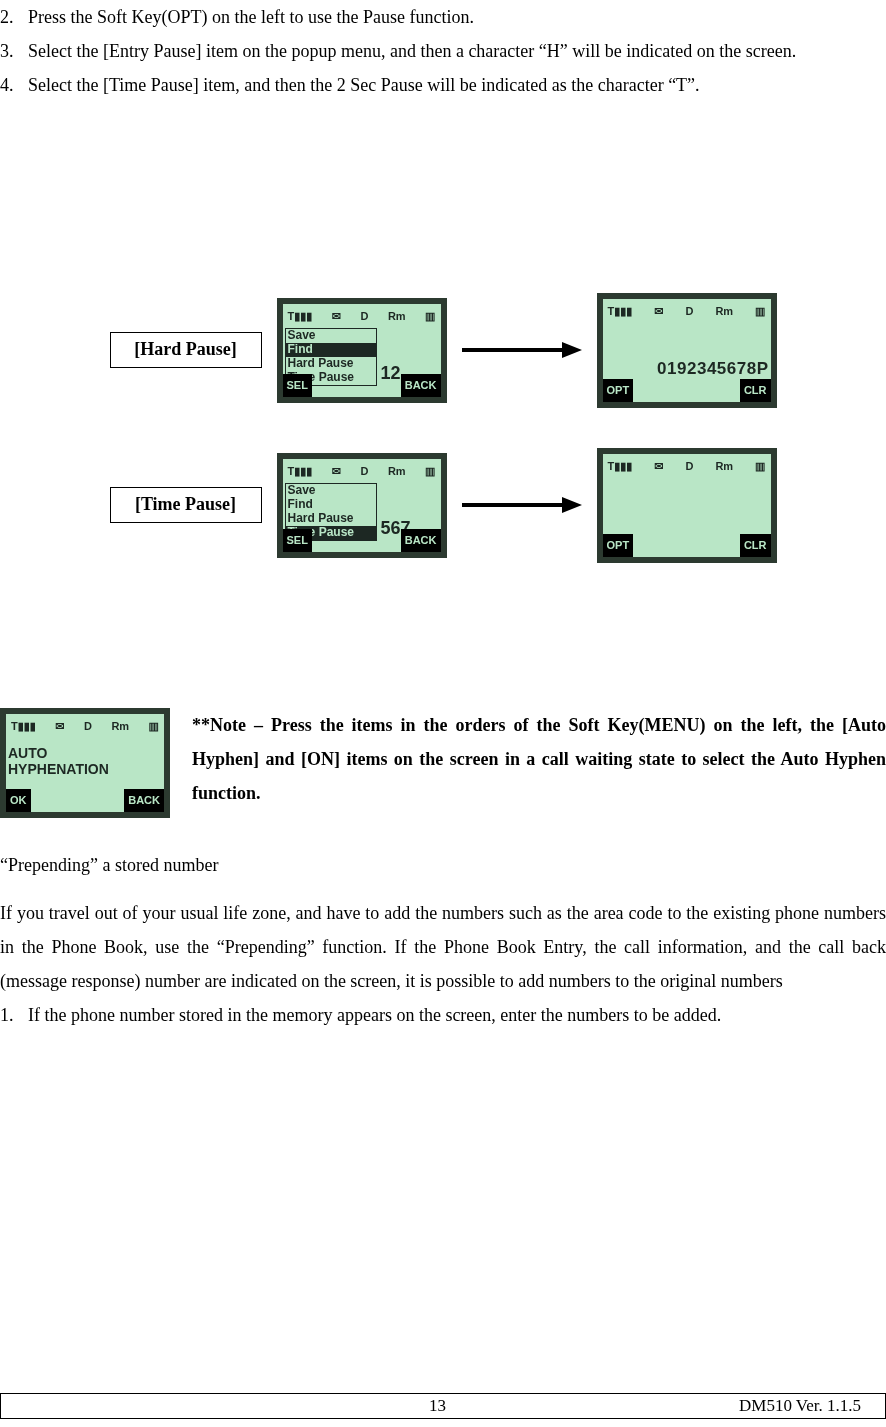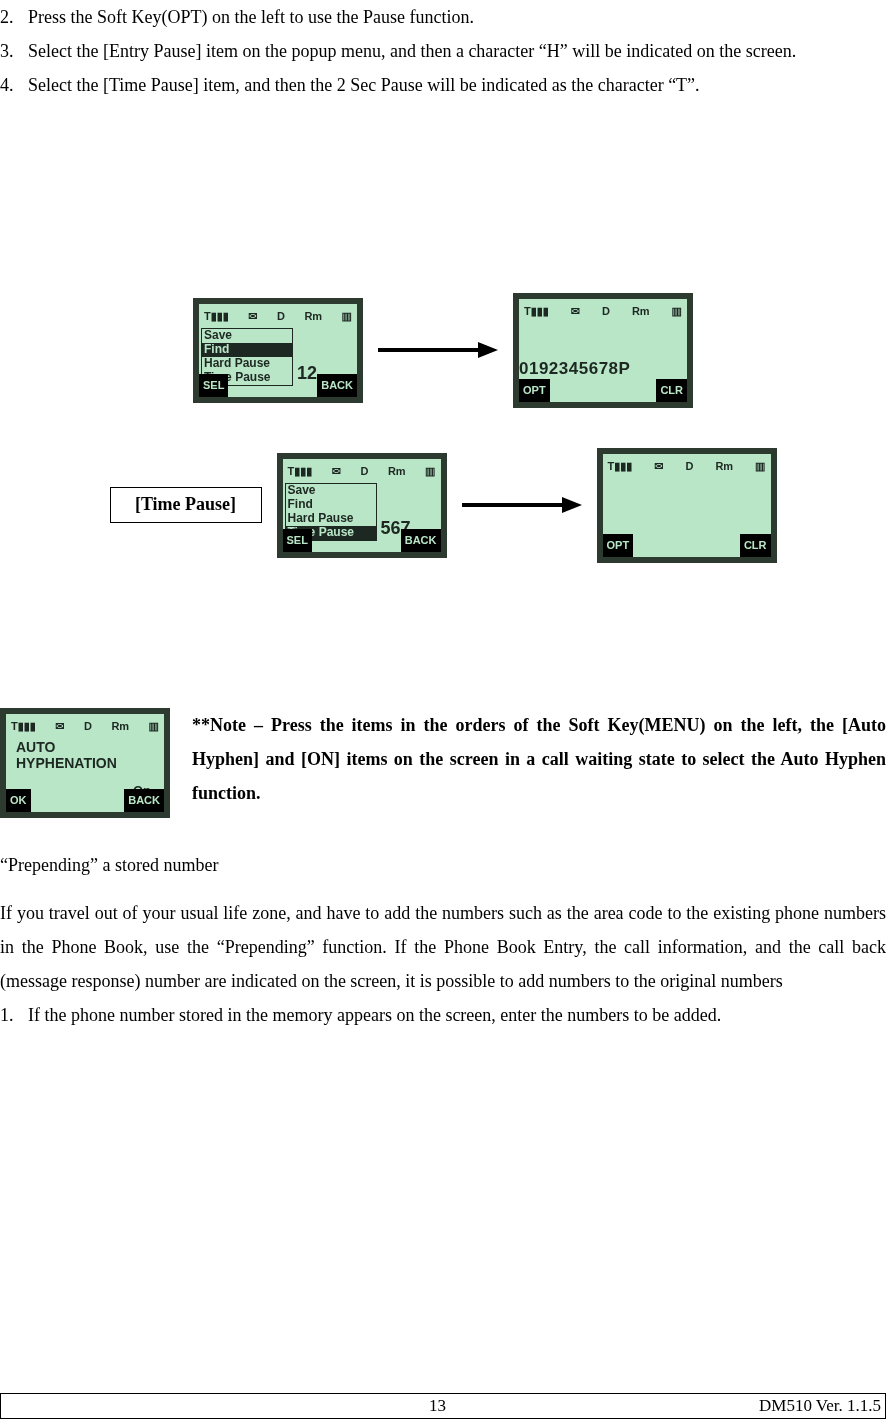--- a/index.html
+++ b/index.html
@@ -115,24 +115,24 @@
     justify-content: space-between;
     font-size: 11px;
     font-weight: bold;
   }
   .sk {
     background: #000000;
     color: #b9e6c6;
     padding: 1px 4px;
   }
   .result-num {
-    text-align: left;
+    text-align: right;
     font-size: 17px;
     font-weight: bold;
-    padding-right: 16px;
+    padding-right: 2px;
     margin-top: 30px;
     letter-spacing: 0.5px;
   }
   .arrow {
     width: 120px;
     display: flex;
     align-items: center;
   }
   .arrow svg {
     width: 120px;
@@ -149,22 +149,22 @@
     font-weight: bold;
   }
   .auto-hyph {
     width: 170px;
     height: 110px;
   }
   .ah-title {
     font-size: 14px;
     font-weight: bold;
     line-height: 1.1;
-    padding-left: 10px;
-    margin-top: 2px;
+    padding-left: 2px;
+    margin-top: 8px;
   }
   .ah-on {
     text-align: right;
     font-size: 13px;
     font-weight: bold;
     padding-right: 8px;
     margin-top: 8px;
   }
   .subhead {
     margin-top: 30px;
@@ -174,21 +174,21 @@
     text-align: justify;
   }
   .footer {
     position: absolute;
     bottom: 8px;
     left: 0;
     right: 0;
     border: 1px solid #000;
     display: flex;
     font-size: 17px;
-    padding: 2px 4px 2px 8px;
+    padding: 2px 24px 2px 8px;
     box-sizing: border-box;
     line-height: 1.2;
   }
   .footer .pg { margin-left: 420px; }
   .footer .ver { margin-left: auto; }
   .tri::after { content: "▸"; font-size: 10px; }
 </style>
 </head>
 <body>
 
@@ -205,20 +205,21 @@
       </li>
       <li>
         <span class="num">4.</span>
         <span class="litext">Select the [Time Pause] item, and then the 2 Sec Pause will be indicated as the character “T”.</span>
       </li>
     </ol>
 
     <div class="figures">
 
       <div class="figrow">
+        <div class="label-box">[Hard Pause]</div>
         <div class="phone-screen">
           <div class="status-bar">
             <span>T▮▮▮</span>
             <span>✉</span>
             <span>D</span>
             <span>Rm</span>
             <span>▥</span>
           </div>
           <div class="menu-area">
             <div class="menu-list">

